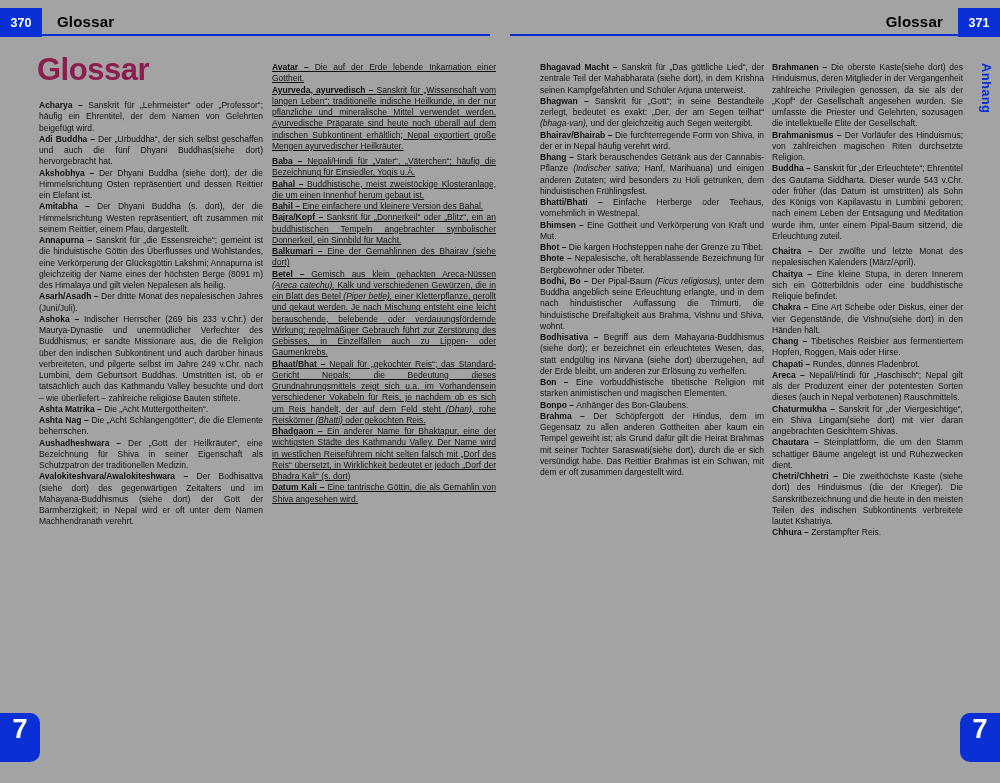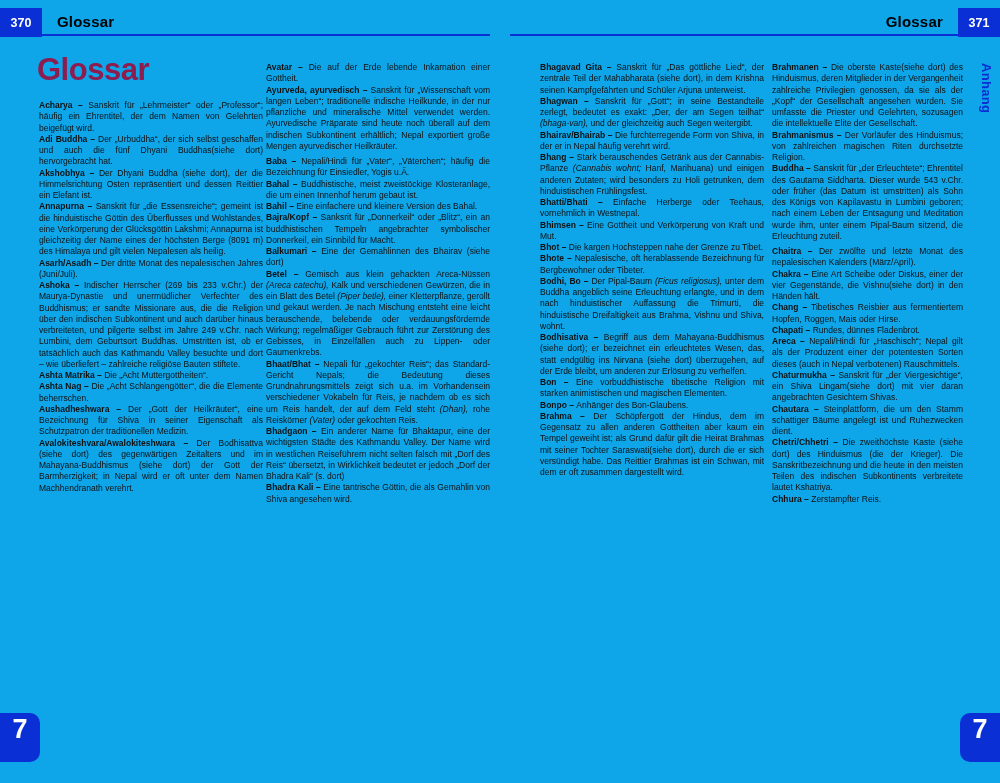--- a/index.html
+++ b/index.html
@@ -3,42 +3,42 @@
 <meta charset="utf-8">
 <style>
   :root{
     --blue:#0a2fd4;
     --maroon:#8d1c4f;
     --ink:#111111;
   }
   *{margin:0;padding:0;box-sizing:border-box;}
   html,body{width:1000px;height:783px;background:#ffffff;}
   body{font-family:"Liberation Sans","DejaVu Sans",sans-serif;color:var(--ink);}
-  .spread{position:relative;width:1000px;height:783px;background:#0ea5e9;overflow:hidden;}
+  .spread{position:relative;width:1000px;height:783px;background:#a3a3a3;overflow:hidden;}
 
   
   .numbox{position:absolute;top:8px;width:42px;height:29px;background:var(--blue);
           color:#fff;font-size:12.5px;font-weight:bold;display:flex;align-items:center;justify-content:center;}
   .numbox.left{left:0;}
   .numbox.right{left:958px;}
   .runhead{position:absolute;top:13px;font-size:15px;font-weight:bold;color:#000;letter-spacing:.2px;}
   .runhead.left{left:57px;}
   .runhead.right{right:57px;}
   .rule{position:absolute;top:34px;height:2px;background:var(--blue);}
   .rule.left{left:42px;width:448px;}
   .rule.right{left:510px;width:448px;}
 
   
   .chapter-title{position:absolute;left:37px;top:52px;font-size:31px;font-weight:bold;
                  color:var(--maroon);letter-spacing:-0.5px;}
 
   
   .col{position:absolute;overflow:hidden;}
   .col-l1{left:39px;top:100px;width:224px;height:640px;}
-  .col-l2{left:266px;top:62px;width:224px;height:678px;}
+  .col-l2{left:272px;top:62px;width:224px;height:678px;text-decoration:underline;}
   .col-r1{left:540px;top:62px;width:224px;height:678px;}
   .col-r2{left:772px;top:62px;width:191px;height:678px;}
   .entry{font-size:8.5px;line-height:11.25px;text-align:justify;color:var(--ink);}
   .entry b{font-weight:bold;}
   .entry i{font-style:italic;}
   .entry.gap{margin-top:4px;}
 
   
   .side-tab{position:absolute;left:979px;top:63px;color:var(--blue);font-weight:bold;
             font-size:13px;writing-mode:vertical-rl;letter-spacing:.3px;}
@@ -62,61 +62,63 @@
   <div class="runhead right">Glossar</div>
   <div class="numbox right">371</div>
   <div class="rule right"></div>
 
   <h1 class="chapter-title">Glossar</h1>
 
   <div class="col col-l1">
       <p class="entry"><b>Acharya – </b>Sanskrit für „Lehrmeister“ oder „Professor“; häufig ein Ehrentitel, der dem Namen von Gelehrten beigefügt wird.</p>
       <p class="entry"><b>Adi Buddha – </b>Der „Urbuddha“, der sich selbst geschaffen und auch die fünf Dhyani Buddhas(siehe dort) hervorgebracht hat.</p>
       <p class="entry"><b>Akshobhya – </b>Der Dhyani Buddha (siehe dort), der die Himmelsrichtung Osten repräsentiert und dessen Reittier ein Elefant ist.</p>
+      <p class="entry"><b>Amitabha – </b>Der Dhyani Buddha (s. dort), der die Himmelsrichtung Westen repräsentiert, oft zusammen mit seinem Reittier, einem Pfau, dargestellt.</p>
       <p class="entry"><b>Annapurna – </b>Sanskrit für „die Essensreiche“; gemeint ist die hinduistische Göttin des Überflusses und Wohlstandes, eine Verkörperung der Glücksgöttin Lakshmi; Annapurna ist gleichzeitig der Name eines der höchsten Berge (8091 m) des Himalaya und gilt vielen Nepalesen als heilig.</p>
       <p class="entry"><b>Asarh/Asadh – </b>Der dritte Monat des nepalesischen Jahres (Juni/Juli).</p>
       <p class="entry"><b>Ashoka – </b>Indischer Herrscher (269 bis 233 v.Chr.) der Maurya-Dynastie und unermüdlicher Verfechter des Buddhismus; er sandte Missionare aus, die die Religion über den indischen Subkontinent und auch darüber hinaus verbreiteten, und pilgerte selbst im Jahre 249 v.Chr. nach Lumbini, dem Geburtsort Buddhas. Umstritten ist, ob er tatsächlich auch das Kathmandu Valley besuchte und dort – wie überliefert – zahlreiche religiöse Bauten stiftete.</p>
       <p class="entry"><b>Ashta Matrika – </b>Die „Acht Muttergottheiten“.</p>
       <p class="entry"><b>Ashta Nag – </b>Die „Acht Schlangengötter“, die die Elemente beherrschen.</p>
       <p class="entry"><b>Aushadheshwara – </b>Der „Gott der Heilkräuter“, eine Bezeichnung für Shiva in seiner Eigenschaft als Schutzpatron der traditionellen Medizin.</p>
       <p class="entry"><b>Avalokiteshvara/Awalokiteshwara – </b>Der Bodhisattva (siehe dort) des gegenwärtigen Zeitalters und im Mahayana-Buddhismus (siehe dort) der Gott der Barmherzigkeit; in Nepal wird er oft unter dem Namen Machhendranath verehrt.</p>
     </div>
   <div class="col col-l2">
       <p class="entry"><b>Avatar – </b>Die auf der Erde lebende Inkarnation einer Gottheit.</p>
       <p class="entry"><b>Ayurveda, ayurvedisch – </b>Sanskrit für „Wissenschaft vom langen Leben“; traditionelle indische Heilkunde, in der nur pflanzliche und mineralische Mittel verwendet werden. Ayurvedische Präparate sind heute noch überall auf dem indischen Subkontinent erhältlich; Nepal exportiert große Mengen ayurvedischer Heilkräuter.</p>
       <p class="entry gap"><b>Baba – </b>Nepali/Hindi für „Vater“, „Väterchen“; häufig die Bezeichnung für Einsiedler, Yogis u.Ä.</p>
       <p class="entry"><b>Bahal – </b>Buddhistische, meist zweistöckige Klosteranlage, die um einen Innenhof herum gebaut ist.</p>
       <p class="entry"><b>Bahil – </b>Eine einfachere und kleinere Version des Bahal.</p>
       <p class="entry"><b>Bajra/Kopf – </b>Sanksrit für „Donnerkeil“ oder „Blitz“, ein an buddhistischen Tempeln angebrachter symbolischer Donnerkeil, ein Sinnbild für Macht.</p>
       <p class="entry"><b>Balkumari – </b>Eine der Gemahlinnen des Bhairav (siehe dort)</p>
       <p class="entry"><b>Betel – </b>Gemisch aus klein gehackten Areca-Nüssen <i>(Areca catechu),</i> Kalk und verschiedenen Gewürzen, die in ein Blatt des Betel <i>(Piper betle),</i> einer Kletterpflanze, gerollt und gekaut werden. Je nach Mischung entsteht eine leicht berauschende, belebende oder verdauungsfördernde Wirkung; regelmäßiger Gebrauch führt zur Zerstörung des Gebisses, in Einzelfällen auch zu Lippen- oder Gaumenkrebs.</p>
-      <p class="entry"><b>Bhaat/Bhat – </b>Nepali für „gekochter Reis“; das Standard-Gericht Nepals; die Bedeutung dieses Grundnahrungsmittels zeigt sich u.a. im Vorhandensein verschiedener Vokabeln für Reis, je nachdem ob es sich um Reis handelt, der auf dem Feld steht <i>(Dhan),</i> rohe Reiskörner <i>(Vater)</i> oder gekochten Reis.</p>
+      <p class="entry"><b>Bhaat/Bhat – </b>Nepali für „gekochter Reis“; das Standard-Gericht Nepals; die Bedeutung dieses Grundnahrungsmittels zeigt sich u.a. im Vorhandensein verschiedener Vokabeln für Reis, je nachdem ob es sich um Reis handelt, der auf dem Feld steht <i>(Dhan),</i> rohe Reiskörner <i>(Bhatti)</i> oder gekochten Reis.</p>
       <p class="entry"><b>Bhadgaon – </b>Ein anderer Name für Bhaktapur, eine der wichtigsten Städte des Kathmandu Valley. Der Name wird in westlichen Reiseführern nicht selten falsch mit „Dorf des Reis“ übersetzt, in Wirklichkeit bedeutet er jedoch „Dorf der Bhadra Kali“ (s. dort)</p>
-      <p class="entry"><b>Bhadra Kali – </b>Eine tantrische Göttin, die als Gemahlin von Shiva angesehen wird.</p>
+      <p class="entry"><b>Datum Kali – </b>Eine tantrische Göttin, die als Gemahlin von Shiva angesehen wird.</p>
     </div>
   <div class="col col-r1">
-      <p class="entry"><b>Bhagavad Gita – </b>Sanskrit für „Das göttliche Lied“, der zentrale Teil der Mahabharata (siehe dort), in dem Krishna seinen Kampfgefährten und Schüler Arjuna unterweist.</p>
+      <p class="entry"><b>Bhagavad Macht – </b>Sanskrit für „Das göttliche Lied“, der zentrale Teil der Mahabharata (siehe dort), in dem Krishna seinen Kampfgefährten und Schüler Arjuna unterweist.</p>
       <p class="entry"><b>Bhagwan – </b>Sanskrit für „Gott“; in seine Bestandteile zerlegt, bedeutet es exakt: „Der, der am Segen teilhat“ <i>(bhaga-van),</i> und der gleichzeitig auch Segen weitergibt.</p>
       <p class="entry"><b>Bhairav/Bhairab – </b>Die furchterregende Form von Shiva, in der er in Nepal häufig verehrt wird.</p>
-      <p class="entry"><b>Bhang – </b>Stark berauschendes Getränk aus der Cannabis-Pflanze <i>(Cannabis wohnt;</i> Hanf, Marihuana) und einigen anderen Zutaten; wird besonders zu Holi getrunken, dem hinduistischen Frühlingsfest.</p>
+      <p class="entry"><b>Bhang – </b>Stark berauschendes Getränk aus der Cannabis-Pflanze <i>(Indischer sativa;</i> Hanf, Marihuana) und einigen anderen Zutaten; wird besonders zu Holi getrunken, dem hinduistischen Frühlingsfest.</p>
       <p class="entry"><b>Bhatti/Bhati – </b>Einfache Herberge oder Teehaus, vornehmlich in Westnepal.</p>
       <p class="entry"><b>Bhimsen – </b>Eine Gottheit und Verkörperung von Kraft und Mut.</p>
       <p class="entry"><b>Bhot – </b>Die kargen Hochsteppen nahe der Grenze zu Tibet.</p>
       <p class="entry"><b>Bhote – </b>Nepalesische, oft herablassende Bezeichnung für Bergbewohner oder Tibeter.</p>
       <p class="entry"><b>Bodhi, Bo – </b>Der Pipal-Baum <i>(Ficus religiosus),</i> unter dem Buddha angeblich seine Erleuchtung erlangte, und in dem nach hinduistischer Auffassung die Trimurti, die hinduistische Dreifaltigkeit aus Brahma, Vishnu und Shiva, wohnt.</p>
       <p class="entry"><b>Bodhisativa – </b>Begriff aus dem Mahayana-Buddhismus (siehe dort); er bezeichnet ein erleuchtetes Wesen, das, statt endgültig ins Nirvana (siehe dort) überzugehen, auf der Erde bleibt, um anderen zur Erlösung zu verhelfen.</p>
       <p class="entry"><b>Bon – </b>Eine vorbuddhistische tibetische Religion mit starken animistischen und magischen Elementen.</p>
       <p class="entry"><b>Bonpo – </b>Anhänger des Bon-Glaubens.</p>
       <p class="entry"><b>Brahma – </b>Der Schöpfergott der Hindus, dem im Gegensatz zu allen anderen Gottheiten aber kaum ein Tempel geweiht ist; als Grund dafür gilt die Heirat Brahmas mit seiner Tochter Saraswati(siehe dort), durch die er sich versündigt habe. Das Reittier Brahmas ist ein Schwan, mit dem er oft zusammen dargestellt wird.</p>
     </div>
   <div class="col col-r2">
       <p class="entry"><b>Brahmanen – </b>Die oberste Kaste(siehe dort) des Hinduismus, deren Mitglieder in der Vergangenheit zahlreiche Privilegien genossen, da sie als der „Kopf“ der Gesellschaft angesehen wurden. Sie umfasste die Priester und Gelehrten, sozusagen die intellektuelle Elite der Gesellschaft.</p>
       <p class="entry"><b>Brahmanismus – </b>Der Vorläufer des Hinduismus; von zahlreichen magischen Riten durchsetzte Religion.</p>
       <p class="entry"><b>Buddha – </b>Sanskrit für „der Erleuchtete“; Ehrentitel des Gautama Siddharta. Dieser wurde 543 v.Chr. oder früher (das Datum ist umstritten) als Sohn des Königs von Kapilavastu in Lumbini geboren; nach einem Leben der Entsagung und Meditation wurde ihm, unter einem Pipal-Baum sitzend, die Erleuchtung zuteil.</p>
       <p class="entry gap"><b>Chaitra – </b>Der zwölfte und letzte Monat des nepalesischen Kalenders (März/April).</p>
+      <p class="entry"><b>Chaitya – </b>Eine kleine Stupa, in deren Innerem sich ein Götterbildnis oder eine buddhistische Reliquie befindet.</p>
       <p class="entry"><b>Chakra – </b>Eine Art Scheibe oder Diskus, einer der vier Gegenstände, die Vishnu(siehe dort) in den Händen hält.</p>
       <p class="entry"><b>Chang – </b>Tibetisches Reisbier aus fermentiertem Hopfen, Roggen, Mais oder Hirse.</p>
       <p class="entry"><b>Chapati – </b>Rundes, dünnes Fladenbrot.</p>
       <p class="entry"><b>Areca – </b>Nepali/Hindi für „Haschisch“; Nepal gilt als der Produzent einer der potentesten Sorten dieses (auch in Nepal verbotenen) Rauschmittels.</p>
       <p class="entry"><b>Chaturmukha – </b>Sanskrit für „der Viergesichtige“, ein Shiva Lingam(siehe dort) mit vier daran angebrachten Gesichtern Shivas.</p>
       <p class="entry"><b>Chautara – </b>Steinplattform, die um den Stamm schattiger Bäume angelegt ist und Ruhezwecken dient.</p>
       <p class="entry"><b>Chetri/Chhetri – </b>Die zweithöchste Kaste (siehe dort) des Hinduismus (die der Krieger). Die Sanskritbezeichnung und die heute in den meisten Teilen des indischen Subkontinents verbreitete lautet Kshatriya.</p>
       <p class="entry"><b>Chhura – </b>Zerstampfter Reis.</p>
     </div>
 

